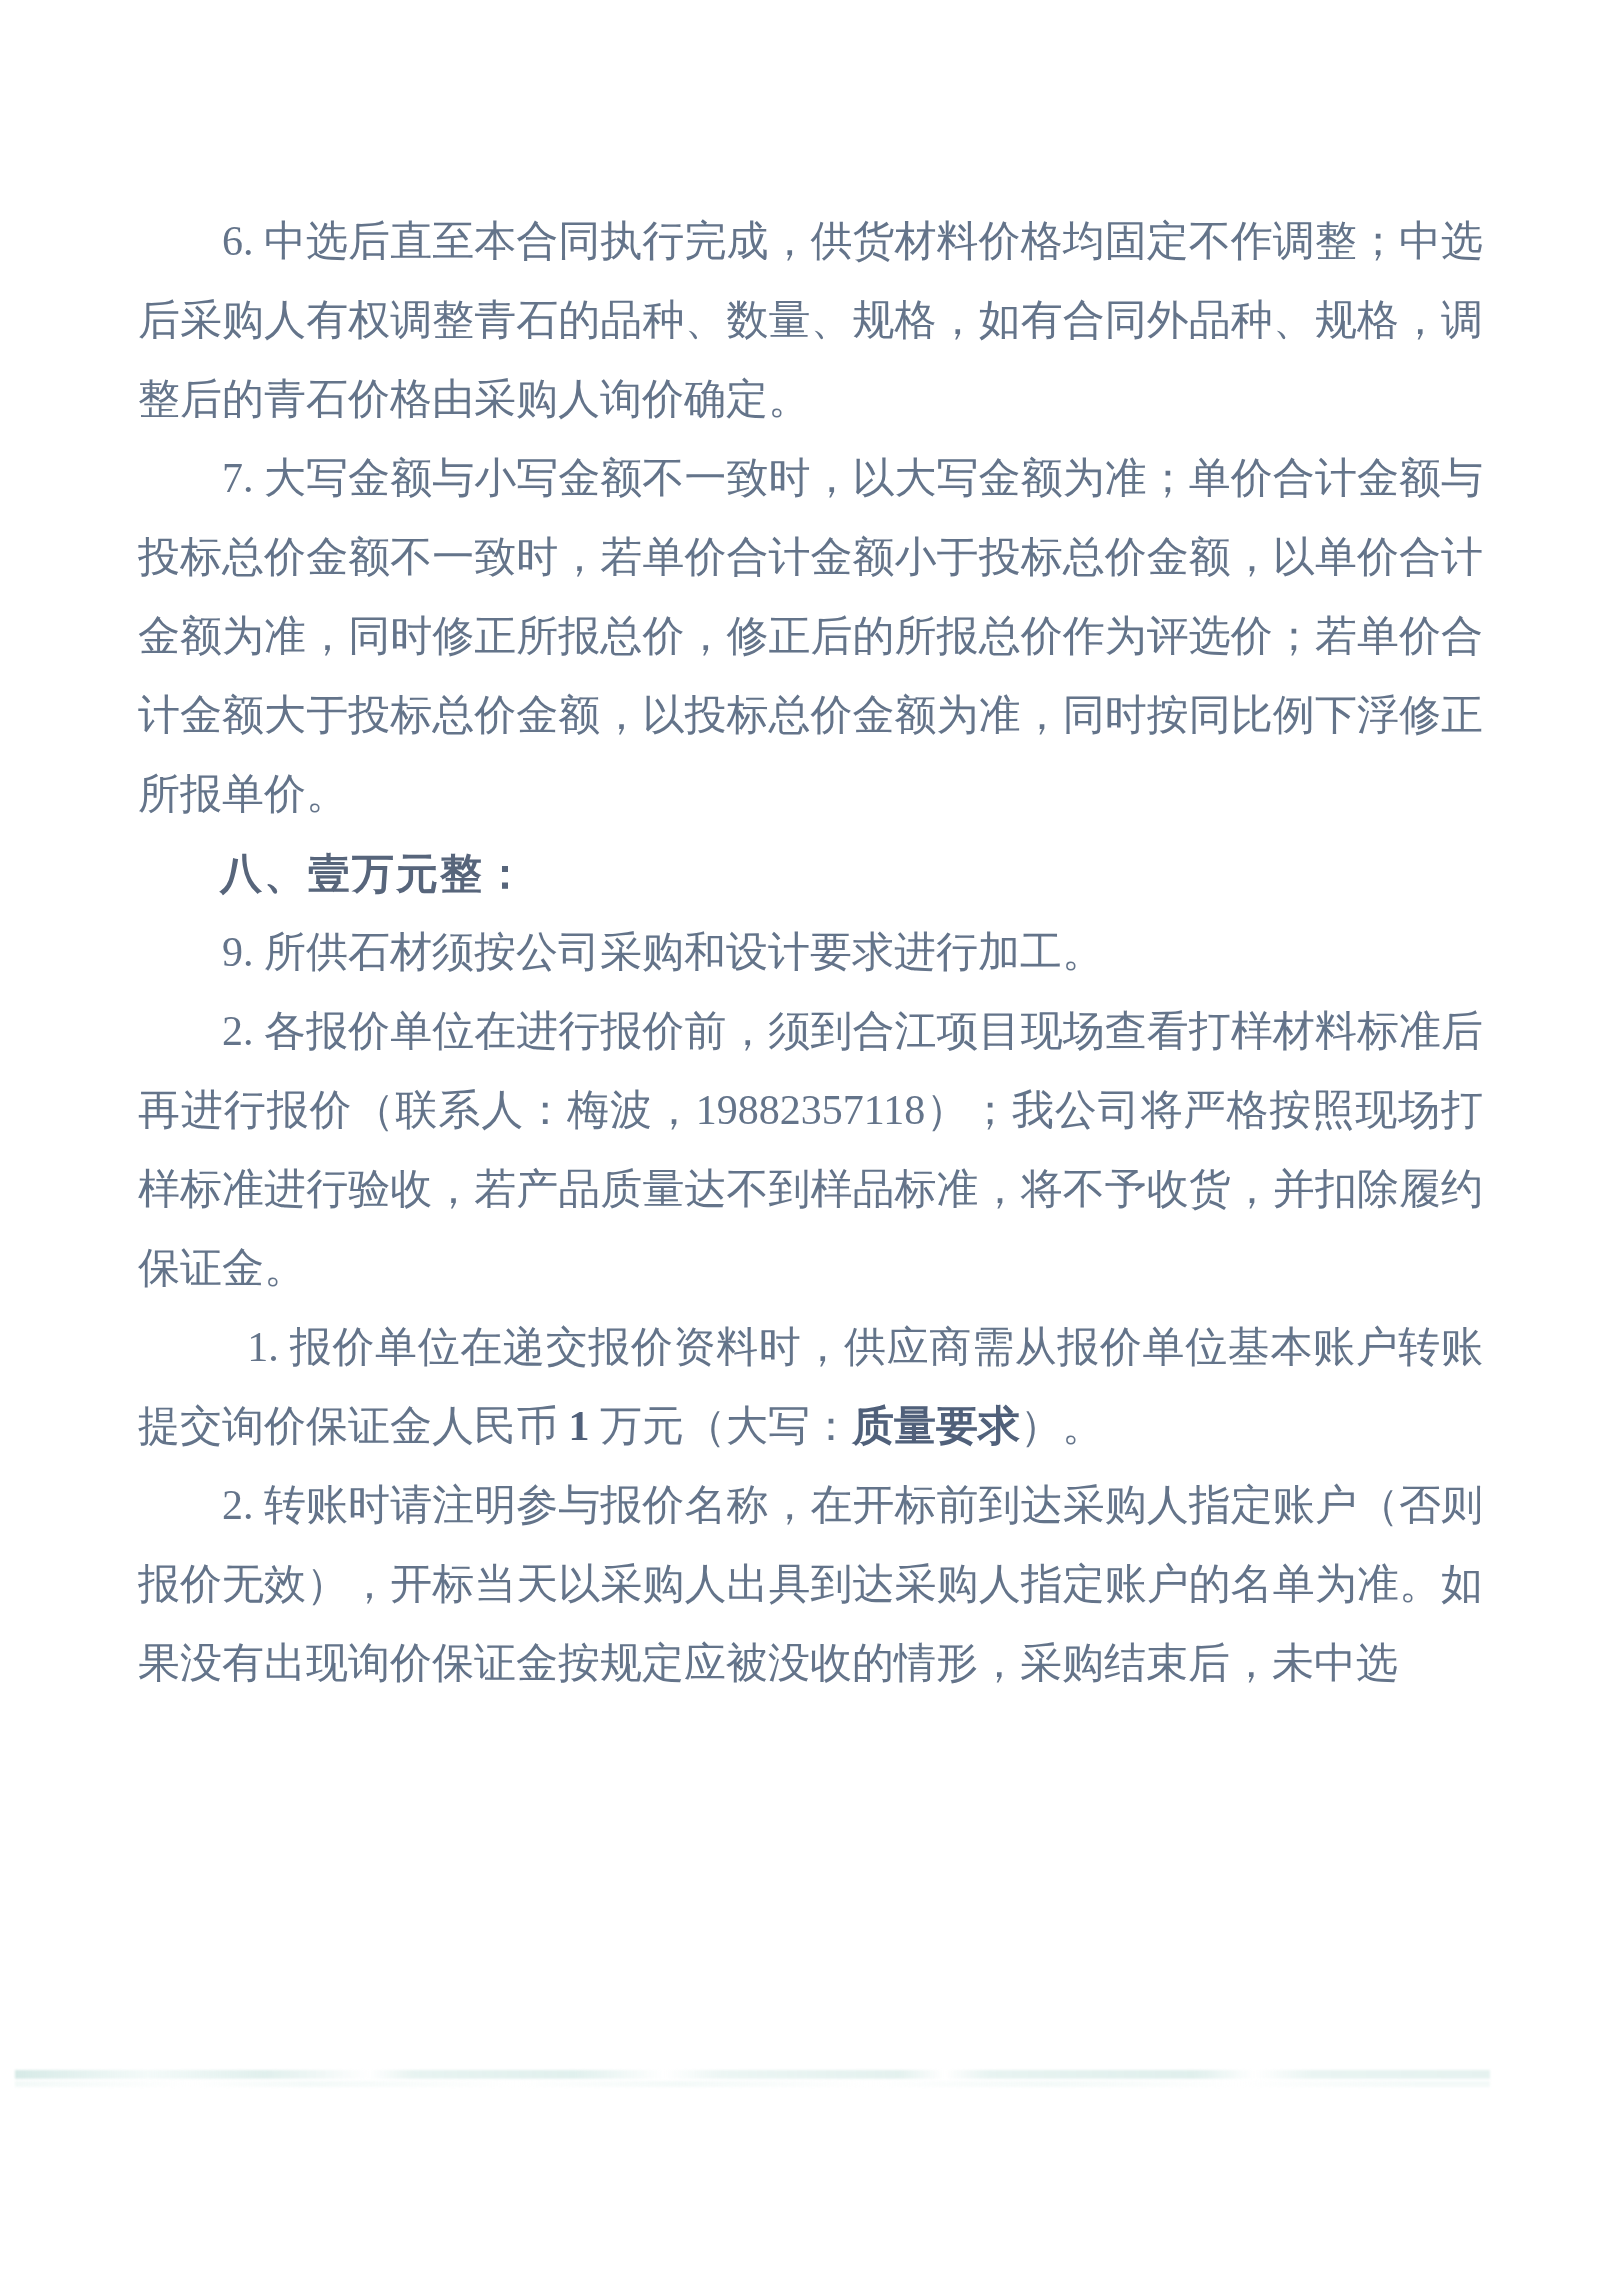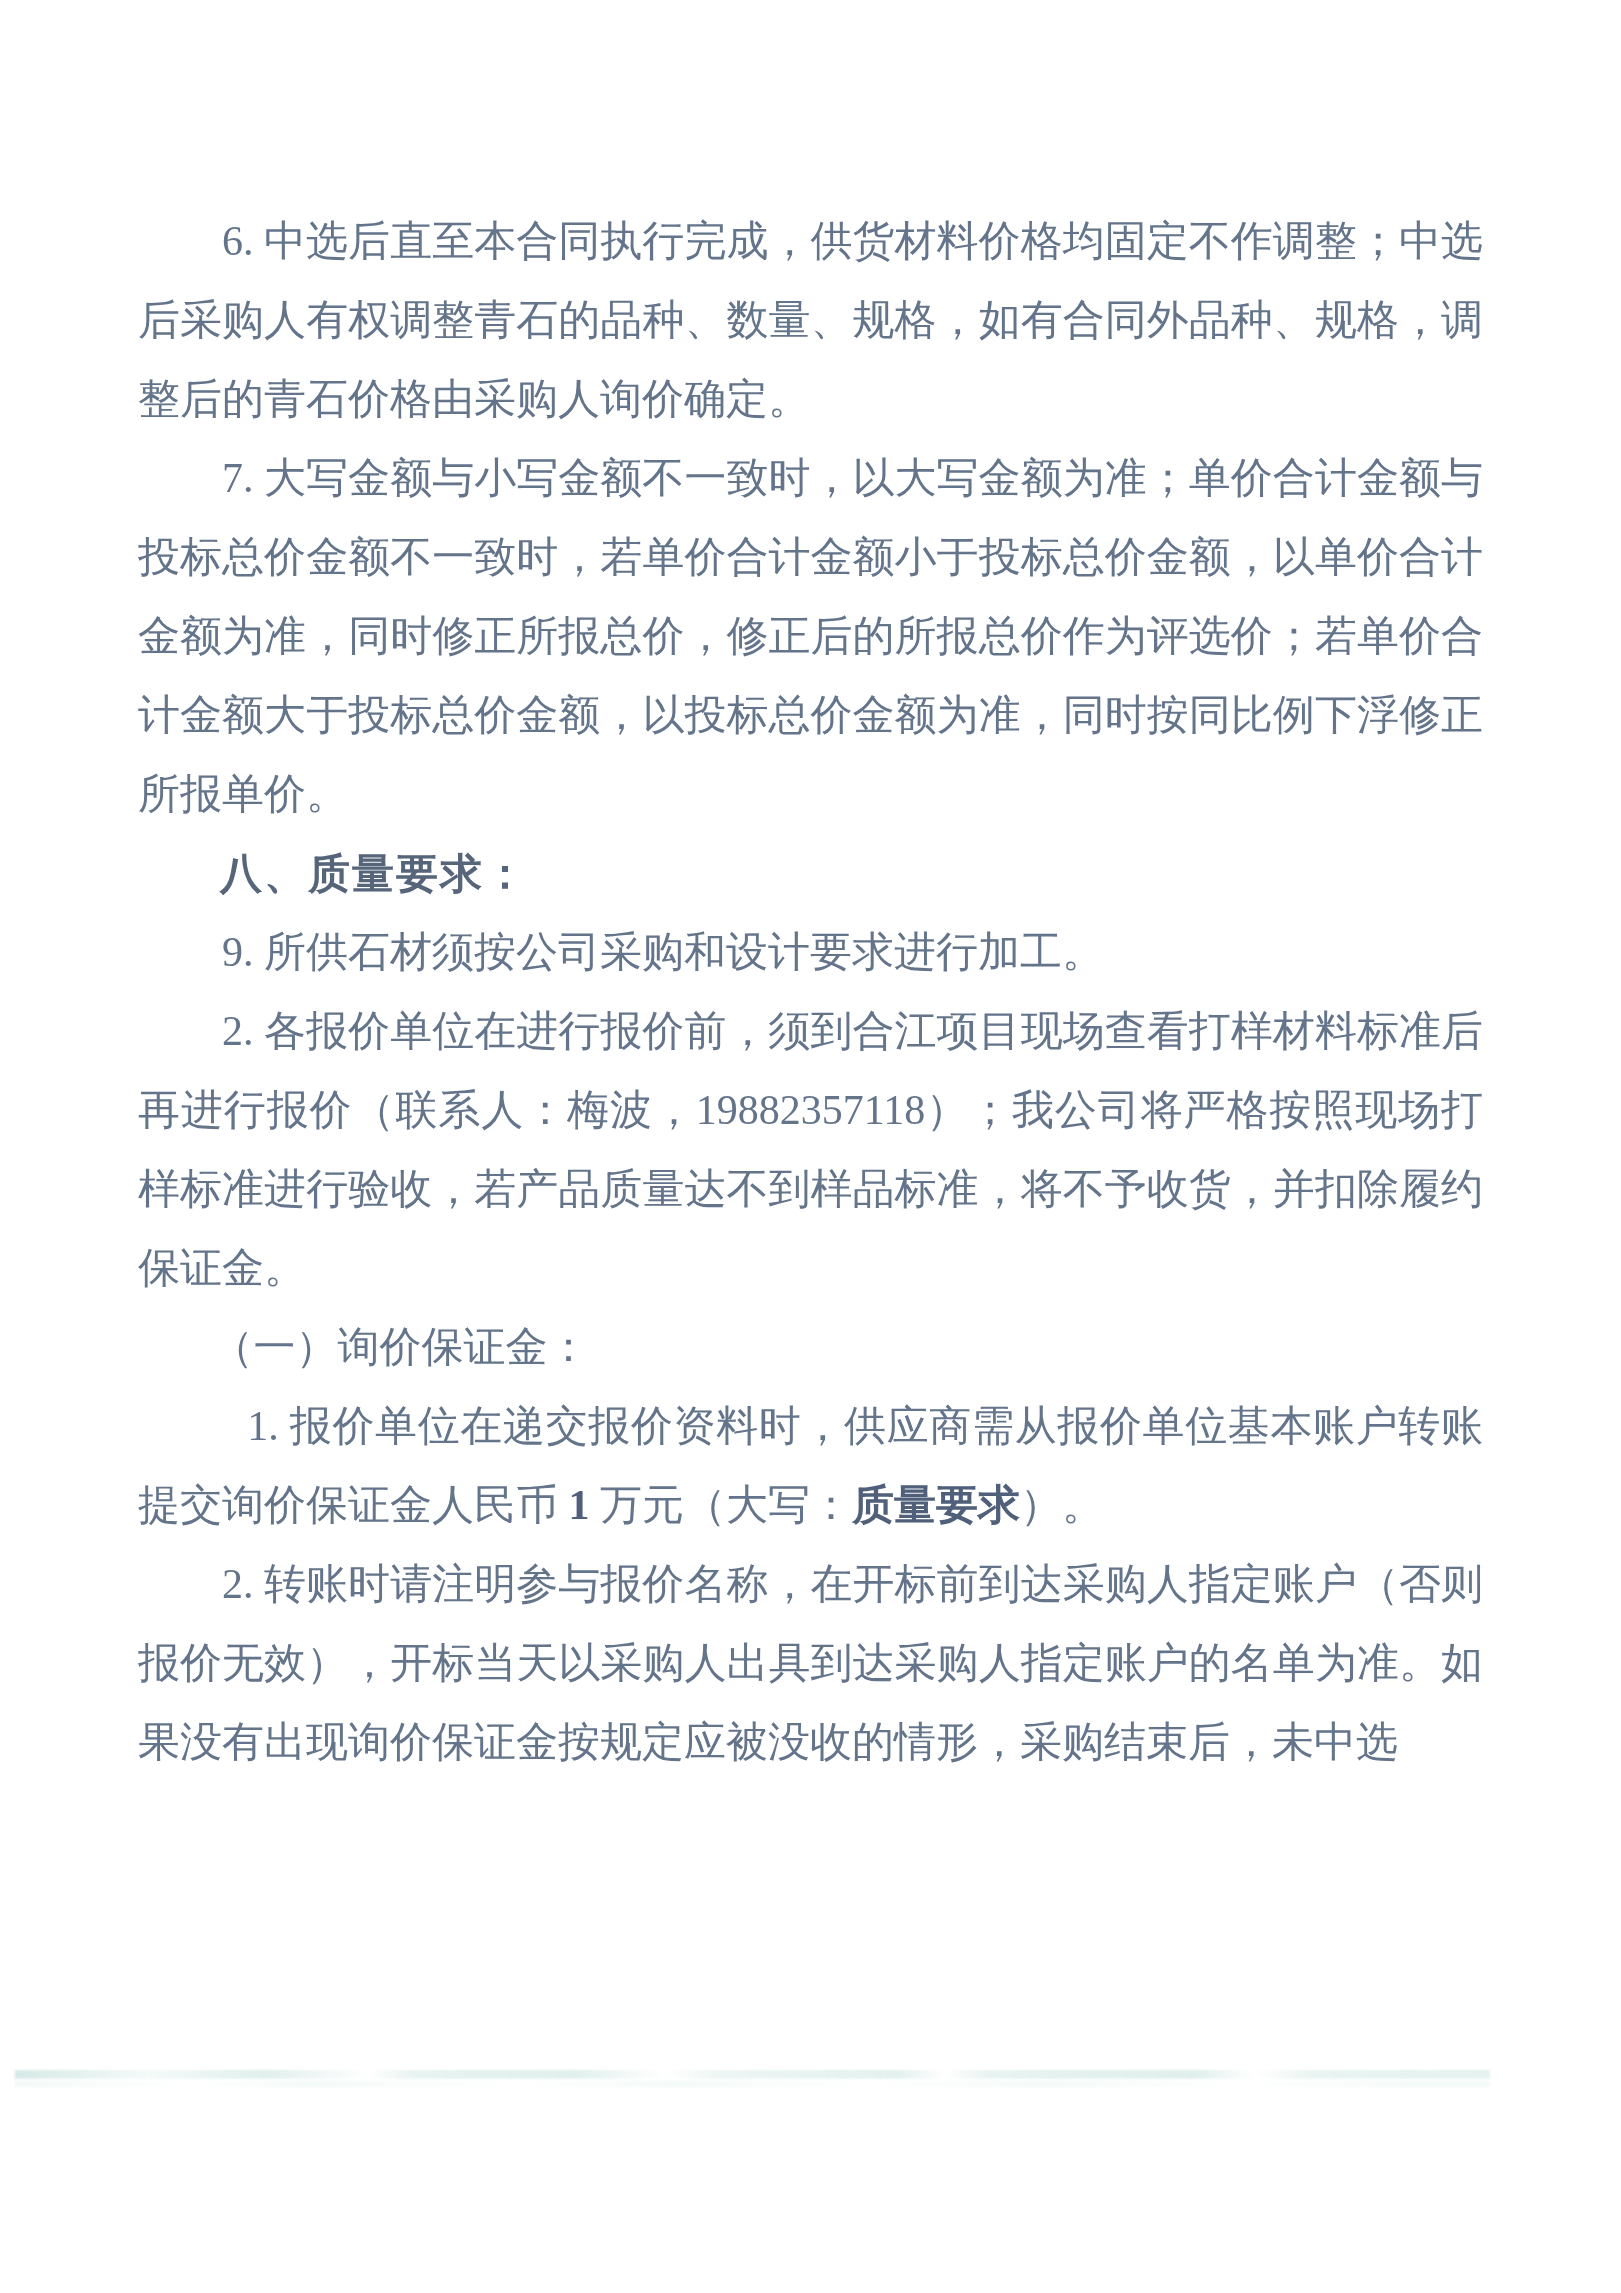--- a/index.html
+++ b/index.html
@@ -59,22 +59,21 @@
     filter:blur(1px);
   }
 </style>
 </head>
 <body>
 
 <div class="page">
   <div class="doc" id="doc">
       <p><span>6. 中选后直至本合同执行完成，供货材料价格均固定不作调整；中选后采购人有权调整青石的品种、数量、规格，如有合同外品种、规格，调整后的青石价格由采购人询价确定。</span></p>
       <p><span>7. 大写金额与小写金额不一致时，以大写金额为准；单价合计金额与投标总价金额不一致时，若单价合计金额小于投标总价金额，以单价合计金额为准，同时修正所报总价，修正后的所报总价作为评选价；若单价合计金额大于投标总价金额，以投标总价金额为准，同时按同比例下浮修正所报单价。</span></p>
-      <p class="heading"><span>八、质量要求：</span></p>
+      <p class="heading"><span>八、壹万元整：</span></p>
       <p><span>9. 所供石材须按公司采购和设计要求进行加工。</span></p>
       <p><span>2. 各报价单位在进行报价前，须到合江项目现场查看打样材料标准后再进行报价（联系人：梅波，19882357118）；我公司将严格按照现场打样标准进行验收，若产品质量达不到样品标准，将不予收货，并扣除履约保证金。</span></p>
-      <p class="ind-sub"><span>（一）询价保证金：</span></p>
       <p class="ind-deep"><span>1. 报价单位在递交报价资料时，供应商需从报价单位基本账户转账提交询价保证金人民币 </span><span class="bold">1</span><span> 万元（大写：</span><span class="bold">质量要求</span><span>）。</span></p>
       <p><span>2. 转账时请注明参与报价名称，在开标前到达采购人指定账户（否则报价无效），开标当天以采购人出具到达采购人指定账户的名单为准。如果没有出现询价保证金按规定应被没收的情形，采购结束后，未中选</span></p>
     </div>
   <div class="artifact"></div>
 </div>
 
 
 </body></html>

